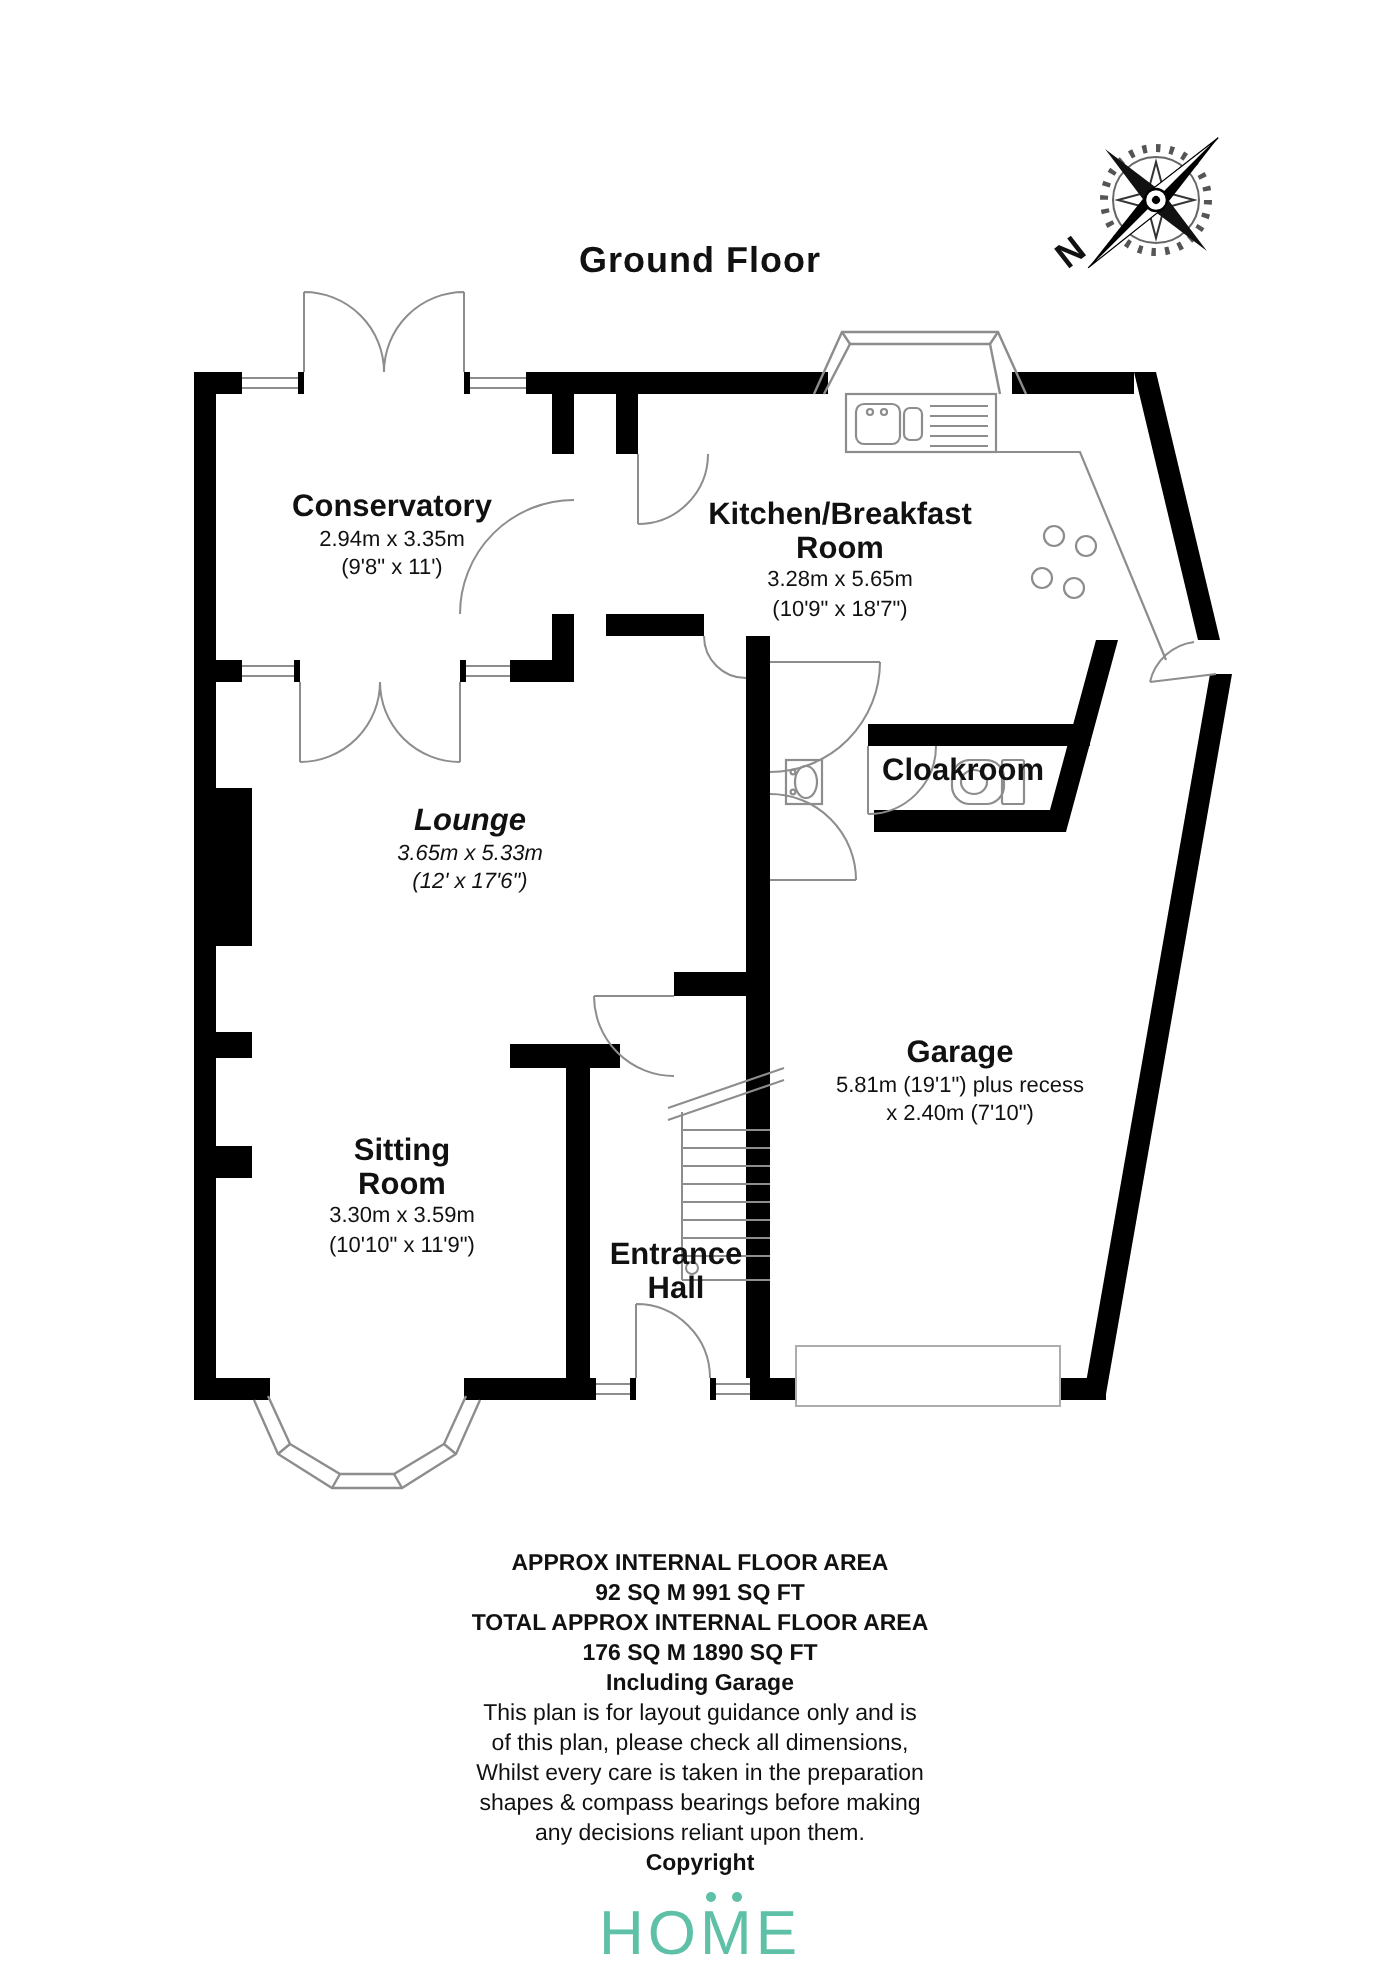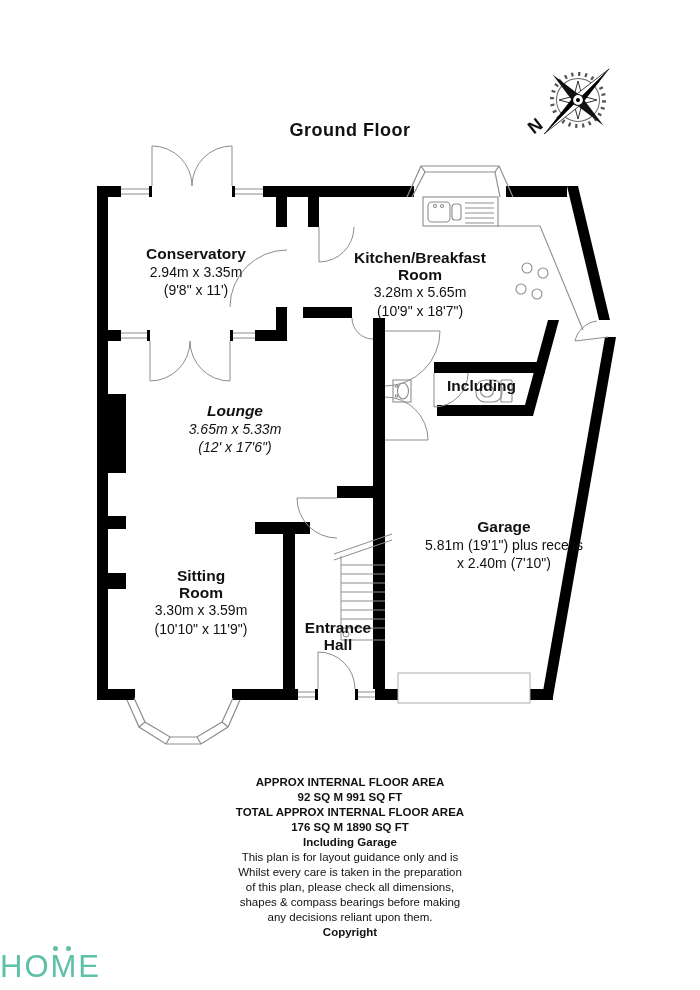--- a/index.html
+++ b/index.html
@@ -3,28 +3,28 @@
 <meta charset="utf-8">
 <style>
   html,body{margin:0;padding:0;background:#ffffff;}
   .page{position:relative;width:700px;height:990px;background:#ffffff;overflow:hidden;
         font-family:"Liberation Sans", sans-serif;color:#111;}
   svg{position:absolute;left:0;top:0;}
   .title{position:absolute;top:120px;left:0;width:700px;text-align:center;
          font-size:18px;font-weight:bold;letter-spacing:.5px;}
   .rl{position:absolute;text-align:center;}
   .rn{font-weight:bold;font-size:15.5px;line-height:1.08;margin:0 auto;}
-  .rd{font-size:14px;line-height:1.22;margin-top:1px;}
+  .rd{font-size:11px;line-height:1.22;margin-top:1px;}
   .nw150{width:150px;} .nw70{width:70px;} .nw85{width:85px;}
   .north{position:absolute;left:529px;top:116px;font-size:18px;font-weight:bold;
          transform:rotate(-38deg);}
   .footer{position:absolute;top:775px;left:0;width:700px;text-align:center;
           font-size:11.5px;line-height:15px;}
   .footer .b{font-weight:bold;}
-  .logo{position:absolute;top:949px;left:0;width:700px;text-align:left;}
+  .logo{position:absolute;top:949px;left:0;width:700px;text-align:center;}
   .logo-word{position:relative;display:inline-block;font-size:31px;letter-spacing:2px;
              color:#5ec0a6;font-weight:400;}
   .logo-word i{position:absolute;top:-3px;width:5px;height:5px;border-radius:50%;
                background:#5ec0a6;}
   .d1{left:53px;} .d2{left:66px;}
 </style>
 </head>
 <body>
 
 <div class="page">
@@ -203,30 +203,30 @@
     <div class="rd">(9'8" x 11')</div>
   </div>
 
   <div class="rl" style="left:335px;top:250px;width:170px;">
     <div class="rn nw150">Kitchen/Breakfast Room</div>
     <div class="rd">3.28m x 5.65m</div>
     <div class="rd">(10'9" x 18'7")</div>
   </div>
 
   <div class="rl" style="left:424px;top:378px;width:115px;">
-    <div class="rn">Including</div>
+    <div class="rn">Cloakroom</div>
   </div>
 
   <div class="rl" style="left:150px;top:403px;width:170px;font-style:italic;">
     <div class="rn">Lounge</div>
     <div class="rd">3.65m x 5.33m</div>
     <div class="rd">(12' x 17'6")</div>
   </div>
 
-  <div class="rl" style="left:373px;top:519px;width:214px;padding-left:24px;">
+  <div class="rl" style="left:373px;top:519px;width:214px;">
     <div class="rn">Garage</div>
     <div class="rd">5.81m (19'1") plus recess</div>
     <div class="rd">x 2.40m (7'10")</div>
   </div>
 
   <div class="rl" style="left:116px;top:568px;width:170px;">
     <div class="rn nw70">Sitting Room</div>
     <div class="rd">3.30m x 3.59m</div>
     <div class="rd">(10'10" x 11'9")</div>
   </div>
@@ -235,22 +235,22 @@
     <div class="rn nw85">Entrance Hall</div>
   </div>
 
   <div class="footer">
     <div class="b">APPROX INTERNAL FLOOR AREA</div>
     <div class="b">92 SQ M 991 SQ FT</div>
     <div class="b">TOTAL APPROX INTERNAL FLOOR AREA</div>
     <div class="b">176 SQ M 1890 SQ FT</div>
     <div class="b">Including Garage</div>
     <div>This plan is for layout guidance only and is</div>
+    <div>of this plan, please check all dimensions,</div>
     <div>Whilst every care is taken in the preparation</div>
-    <div>of this plan, please check all dimensions,</div>
     <div>shapes &amp; compass bearings before making</div>
     <div>any decisions reliant upon them.</div>
     <div class="b">Copyright</div>
   </div>
 
   <div class="logo">
     <span class="logo-word">
       <span>HOME</span>
       <i class="d1"></i>
       <i class="d2"></i>

